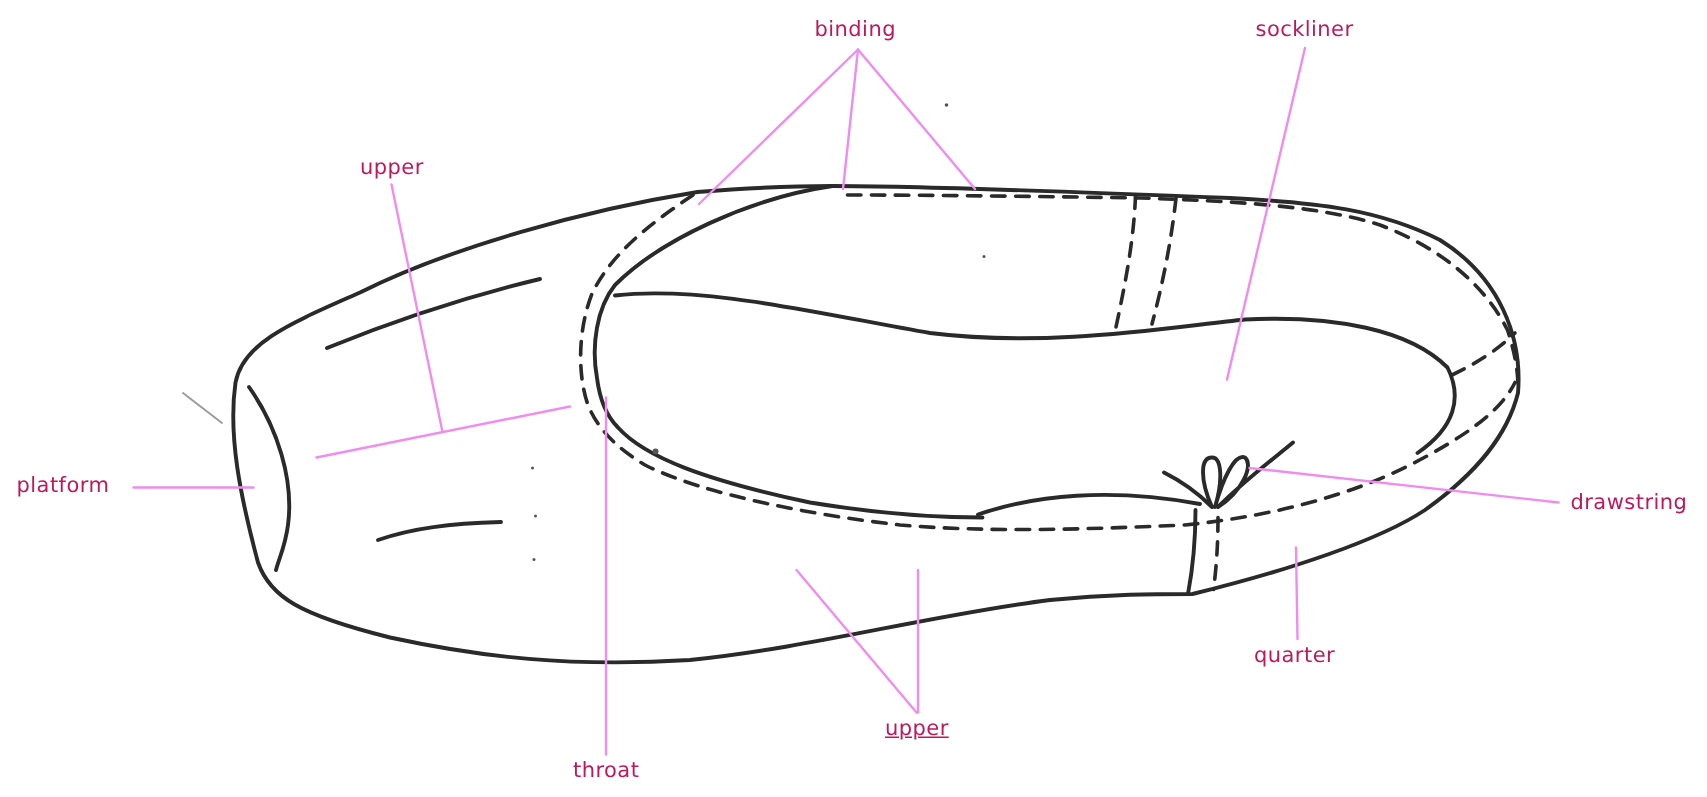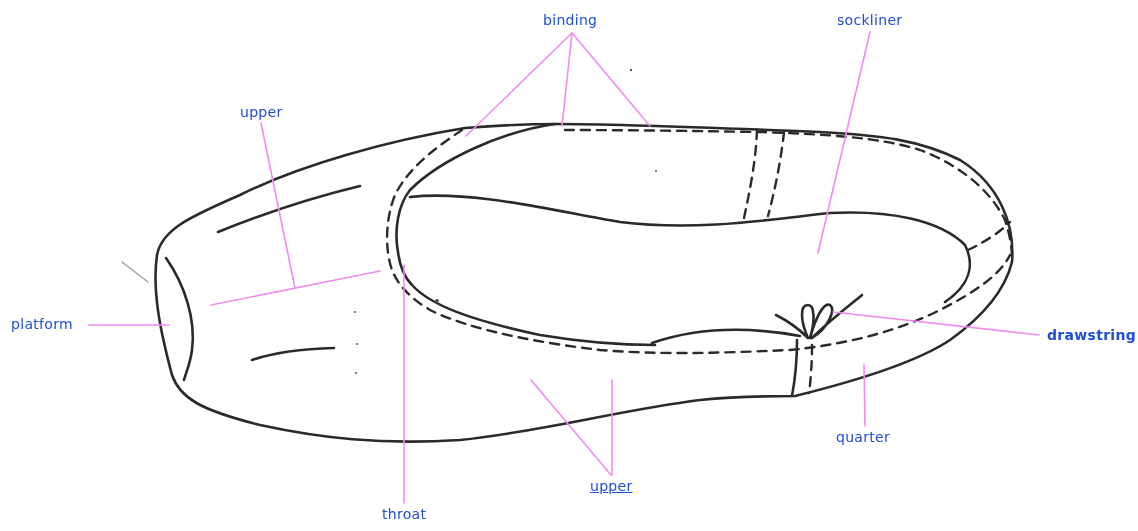--- a/index.html
+++ b/index.html
@@ -2,21 +2,21 @@
 <html><head>
 <meta charset="utf-8">
 <style>
   html, body { margin: 0; padding: 0; background: #ffffff; }
   #canvas { position: relative; width: 1138px; height: 531px; background: #ffffff; overflow: hidden; }
   #drawing { position: absolute; left: 0; top: 0; }
   .label {
     position: absolute;
     font-family: "DejaVu Sans", "Liberation Sans", sans-serif;
     font-size: 14px;
-    color: #1d4ed8;
+    color: #be185d;
     letter-spacing: 0.3px;
     white-space: nowrap;
     line-height: 1;
   }
   .ink { fill: none; stroke: #2a2a2a; stroke-width: 2.6; stroke-linecap: round; stroke-linejoin: round; }
   .dash { fill: none; stroke: #2a2a2a; stroke-width: 2.4; stroke-dasharray: 9 7; stroke-linecap: round; }
   .leader { fill: none; stroke: #f08cf0; stroke-width: 1.6; stroke-linecap: round; }
   .speck { fill: #555; }
 </style>
 </head>
@@ -79,17 +79,17 @@
       <path class="leader" d="M612,380 L612,475"></path>
       <path class="leader" d="M864,365 L865,426"></path>
       <path class="leader" d="M833,312 L1039,335"></path>
     </g>
   </svg>
 
   <span class="label" style="left:543px;top:13px;">binding</span>
   <span class="label" style="left:837px;top:13px;">sockliner</span>
   <span class="label" style="left:240px;top:105px;">upper</span>
   <span class="label" style="left:11px;top:317px;">platform</span>
-  <span class="label" style="left:1047px;top:328px;font-weight:bold;">drawstring</span>
+  <span class="label" style="left:1047px;top:328px;">drawstring</span>
   <span class="label" style="left:836px;top:430px;">quarter</span>
   <span class="label" style="left:590px;top:479px;text-decoration:underline;">upper</span>
   <span class="label" style="left:382px;top:507px;">throat</span>
 </div>
 
 </body></html>

